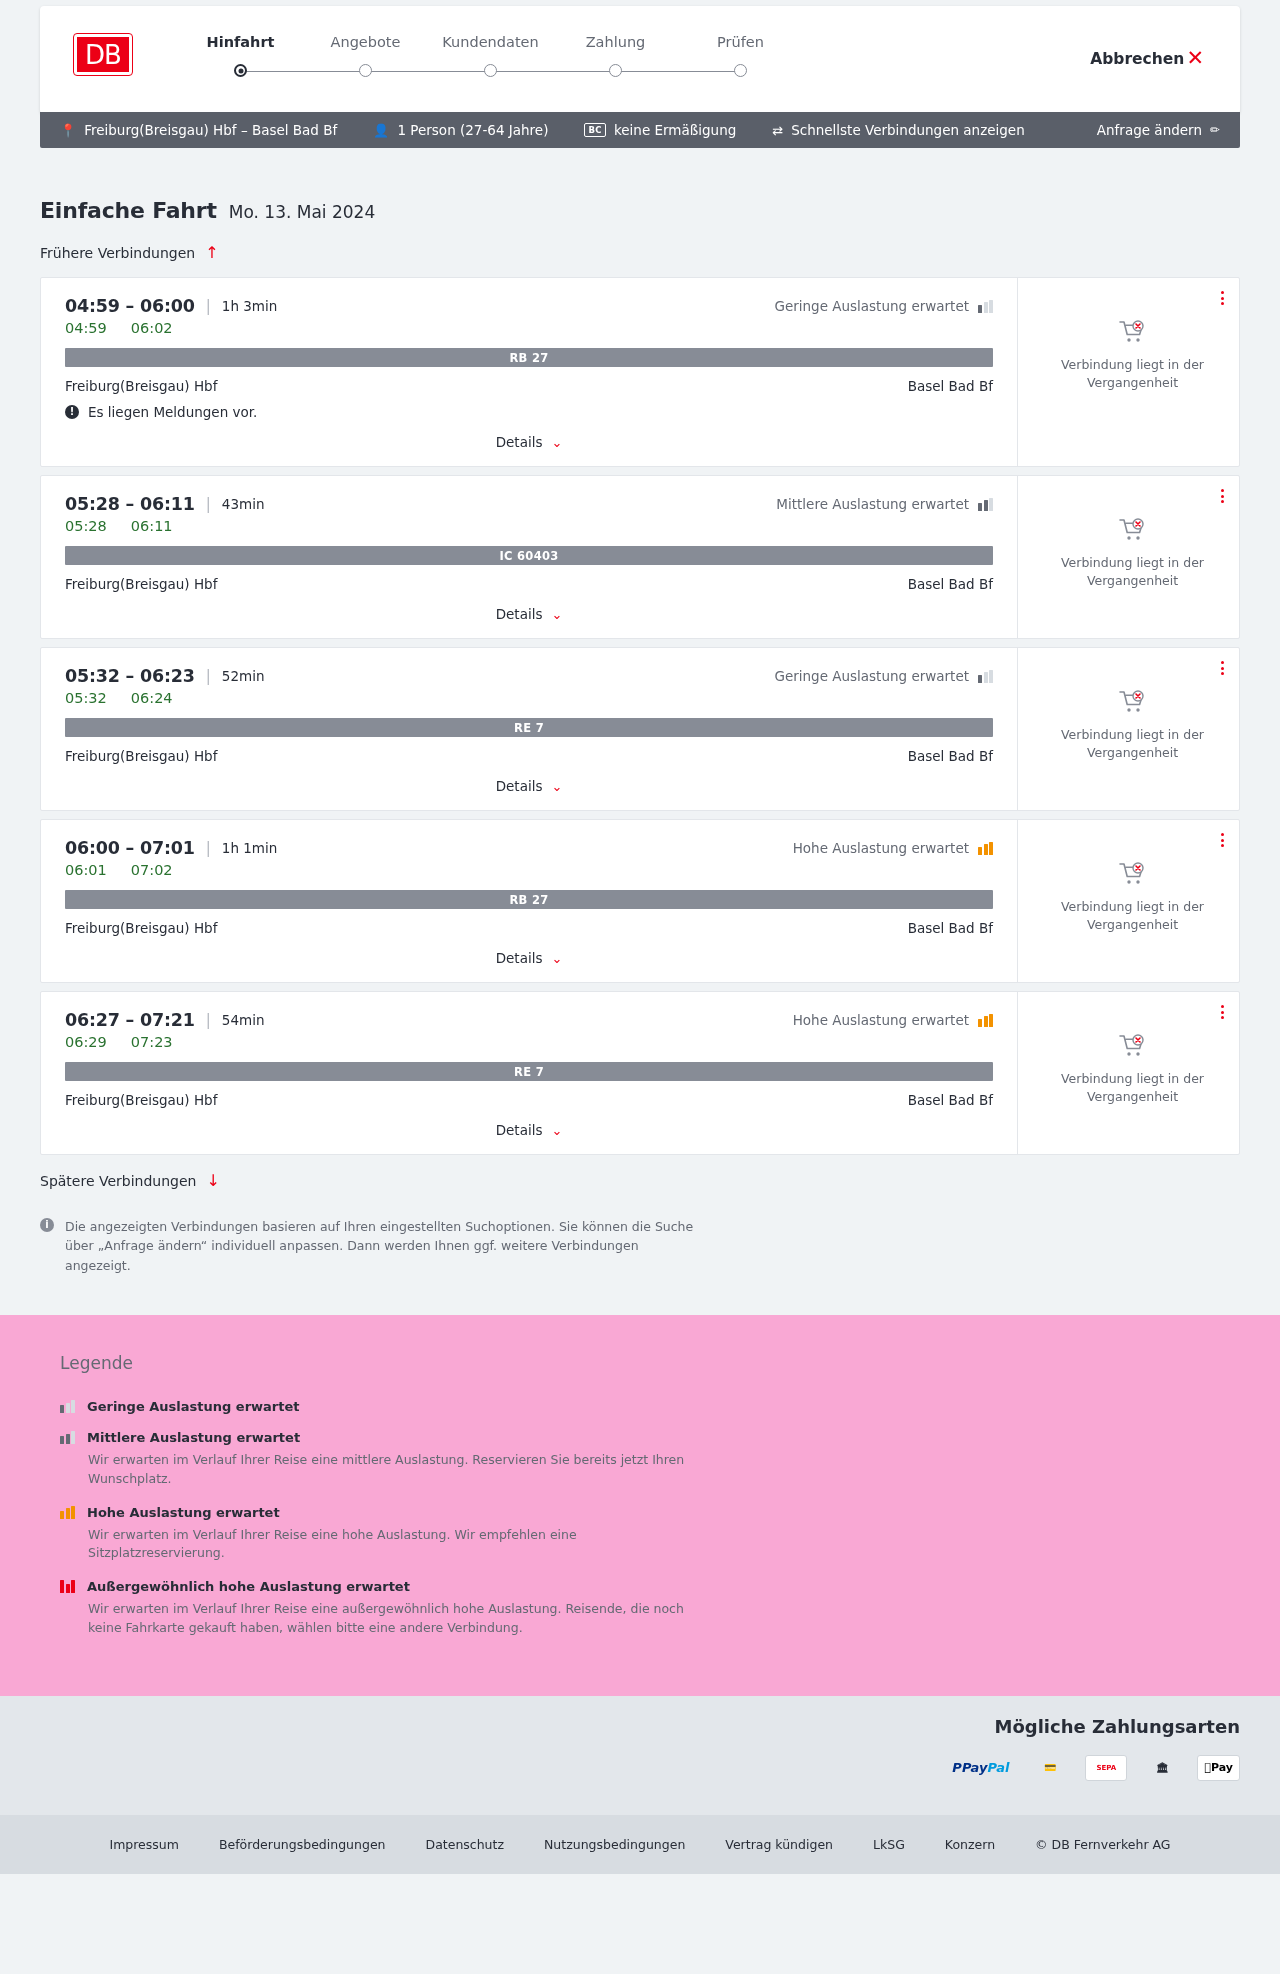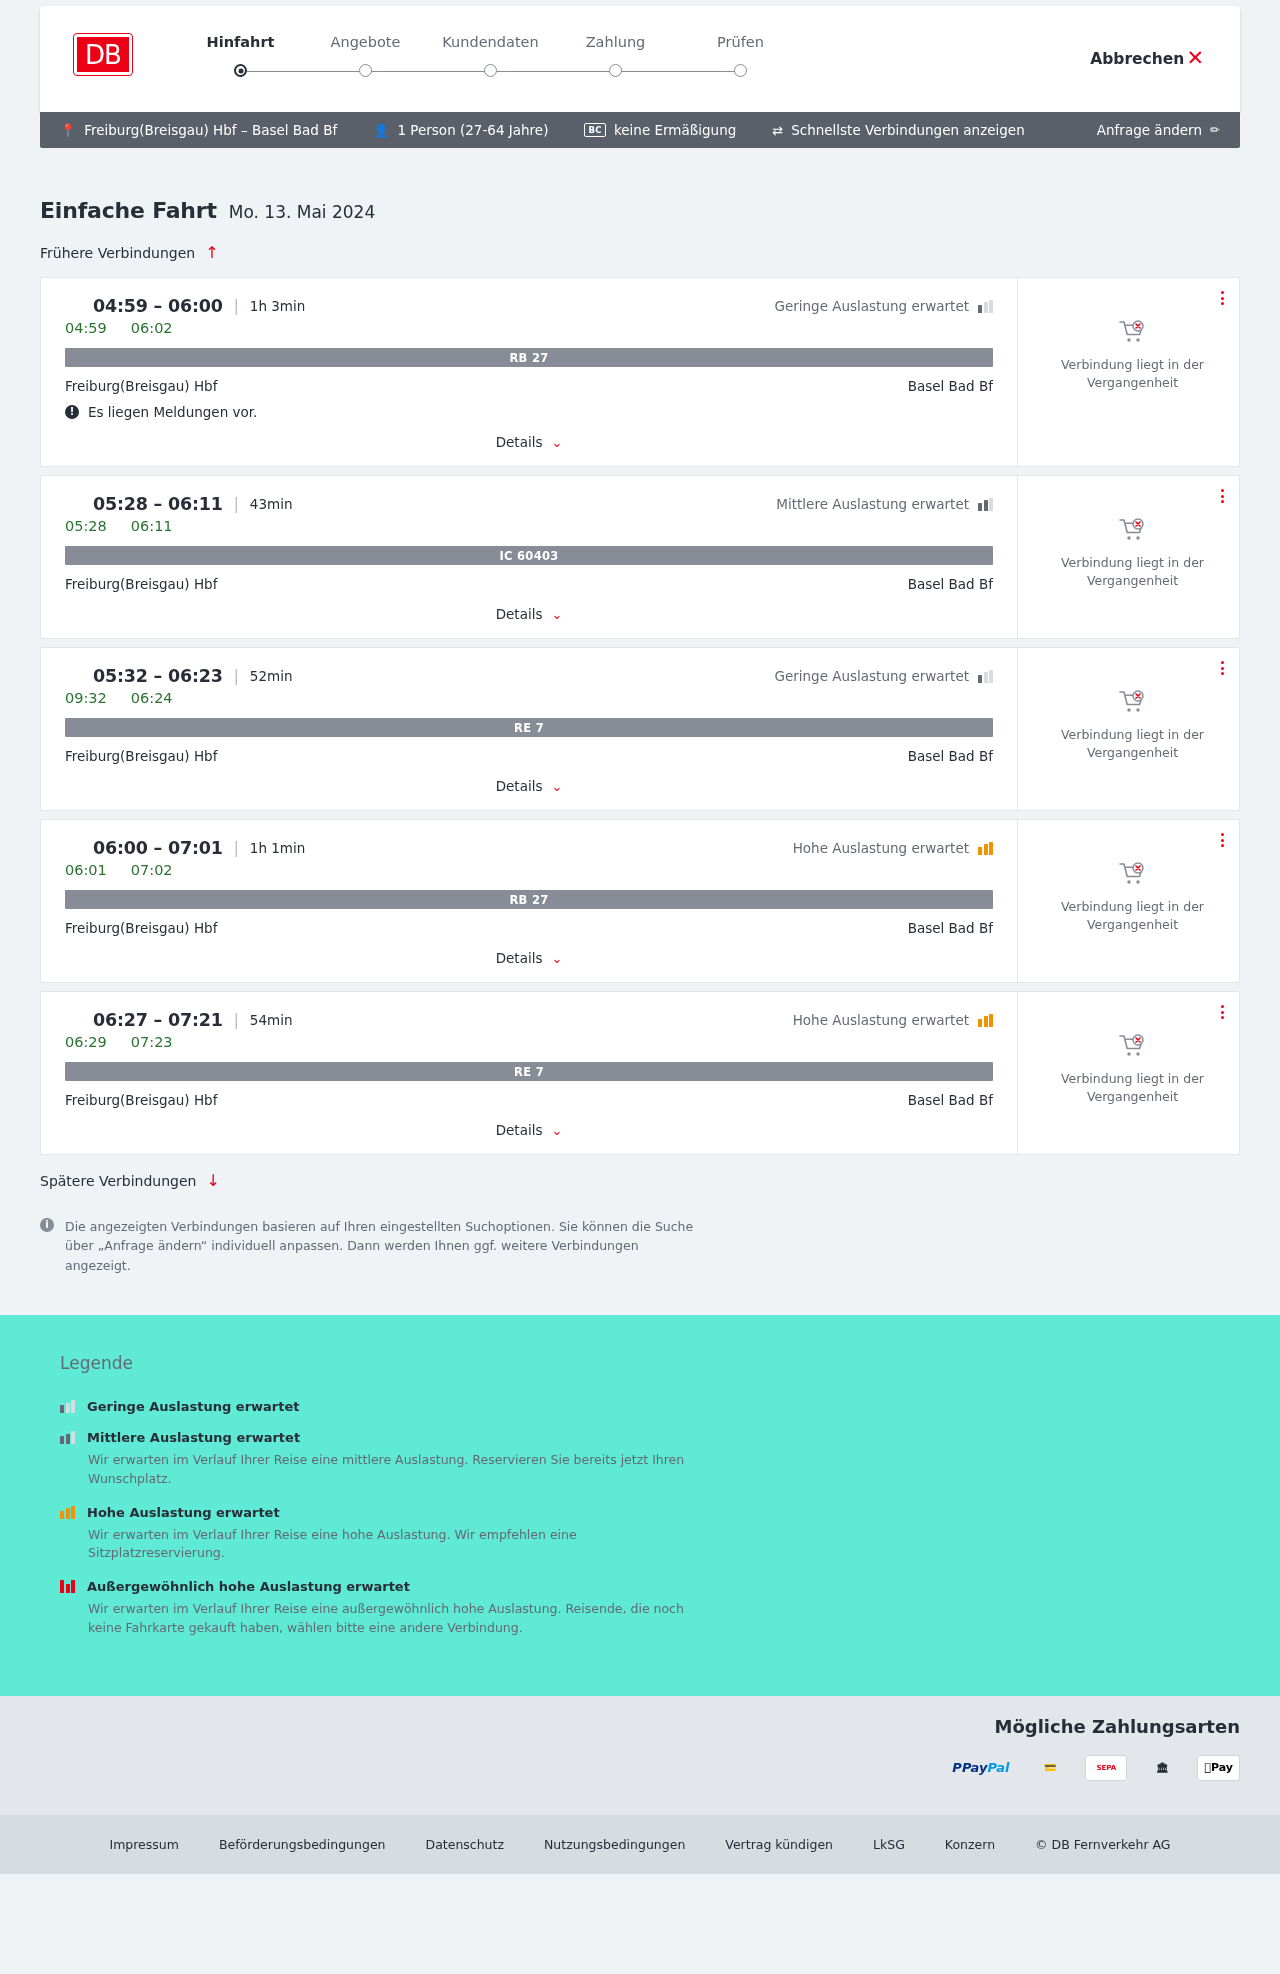--- a/index.html
+++ b/index.html
@@ -128,21 +128,21 @@
   }
   .conn-left { flex: 1 1 auto; padding: 18px 24px 16px 24px; min-width: 0; }
   .conn-right {
     flex: 0 0 222px;
     border-left: 1px solid #e3e6ea;
     padding: 12px 6px 14px 14px;
     display: flex; flex-direction: column; align-items: center;
     position: relative;
   }
 
-  .row-top { display: flex; align-items: center; margin-left: 28px; }
+  .row-top { display: flex; align-items: center; }
   .times-main { font-size: 17.5px; font-weight: 700; letter-spacing: -.2px; white-space: nowrap; }
   .dur-sep { color: #b4b8c0; margin: 0 11px; font-weight: 400; font-size: 15px; }
   .duration { font-size: 13.5px; color: #282d37; }
   .util { margin-left: auto; display: flex; align-items: center; gap: 9px; font-size: 13.5px; color: #646973; white-space: nowrap; }
 
   .bars { display: flex; align-items: flex-end; gap: 1.5px; height: 13px; }
   .bar { width: 4px; border-radius: .5px; }
   .bar.b1 { height: 8px; } .bar.b2 { height: 10.5px; } .bar.b3 { height: 13px; }
   .bars.low .b1 { background: #646973; } .bars.low .b2, .bars.low .b3 { background: #d7dce1; }
   .bars.mid .b1, .bars.mid .b2 { background: #646973; } .bars.mid .b3 { background: #d7dce1; }
@@ -188,21 +188,21 @@
     display: flex; gap: 11px; margin-top: 28px; padding-bottom: 40px;
     font-size: 12.5px; color: #646973; line-height: 1.55; max-width: 660px;
   }
   .info-ico {
     width: 14px; height: 14px; border-radius: 50%; background: #878c96; color: #fff;
     font-size: 10px; font-weight: 700; display: flex; align-items: center; justify-content: center;
     flex: 0 0 auto; margin-top: 1px;
   }
 
   
-  .legend-sec { background: #5eead4; padding: 38px 40px 42px 60px; }
+  .legend-sec { background: #f9a8d4; padding: 38px 40px 42px 60px; }
   .legend-title { font-size: 17px; color: #646973; margin-bottom: 26px; }
   .legend-item { margin-bottom: 16px; }
   .legend-head { display: flex; align-items: center; gap: 12px; }
   .legend-label { font-size: 13px; font-weight: 700; color: #282d37; }
   .legend-desc { font-size: 12.5px; color: #646973; margin-top: 6px; margin-left: 28px; line-height: 1.5; max-width: 600px; }
   .bars.vhigh .bar { background: #ec0016; }
   .bars.vhigh .b1 { height: 13px; } .bars.vhigh .b2 { height: 9px; } .bars.vhigh .b3 { height: 13px; }
 
   
   .pay-sec { background: #e3e7eb; padding: 20px 40px 34px 40px; }
@@ -423,21 +423,21 @@
               <span class="util">
                 <span>Geringe Auslastung erwartet</span>
                 <span class="bars low">
                   <span class="bar b1"></span>
                   <span class="bar b2"></span>
                   <span class="bar b3"></span>
                 </span>
               </span>
             </div>
             <div class="row-actual">
-              <span class="t">09:32</span>
+              <span class="t">05:32</span>
               <span class="t">06:24</span>
             </div>
             <div class="train-bar">RE 7</div>
             <div class="row-stations">
               <span>Freiburg(Breisgau) Hbf</span>
               <span>Basel Bad Bf</span>
             </div>
             <div class="details-row">
               <span>Details</span>
               <span class="chev">⌄</span>

